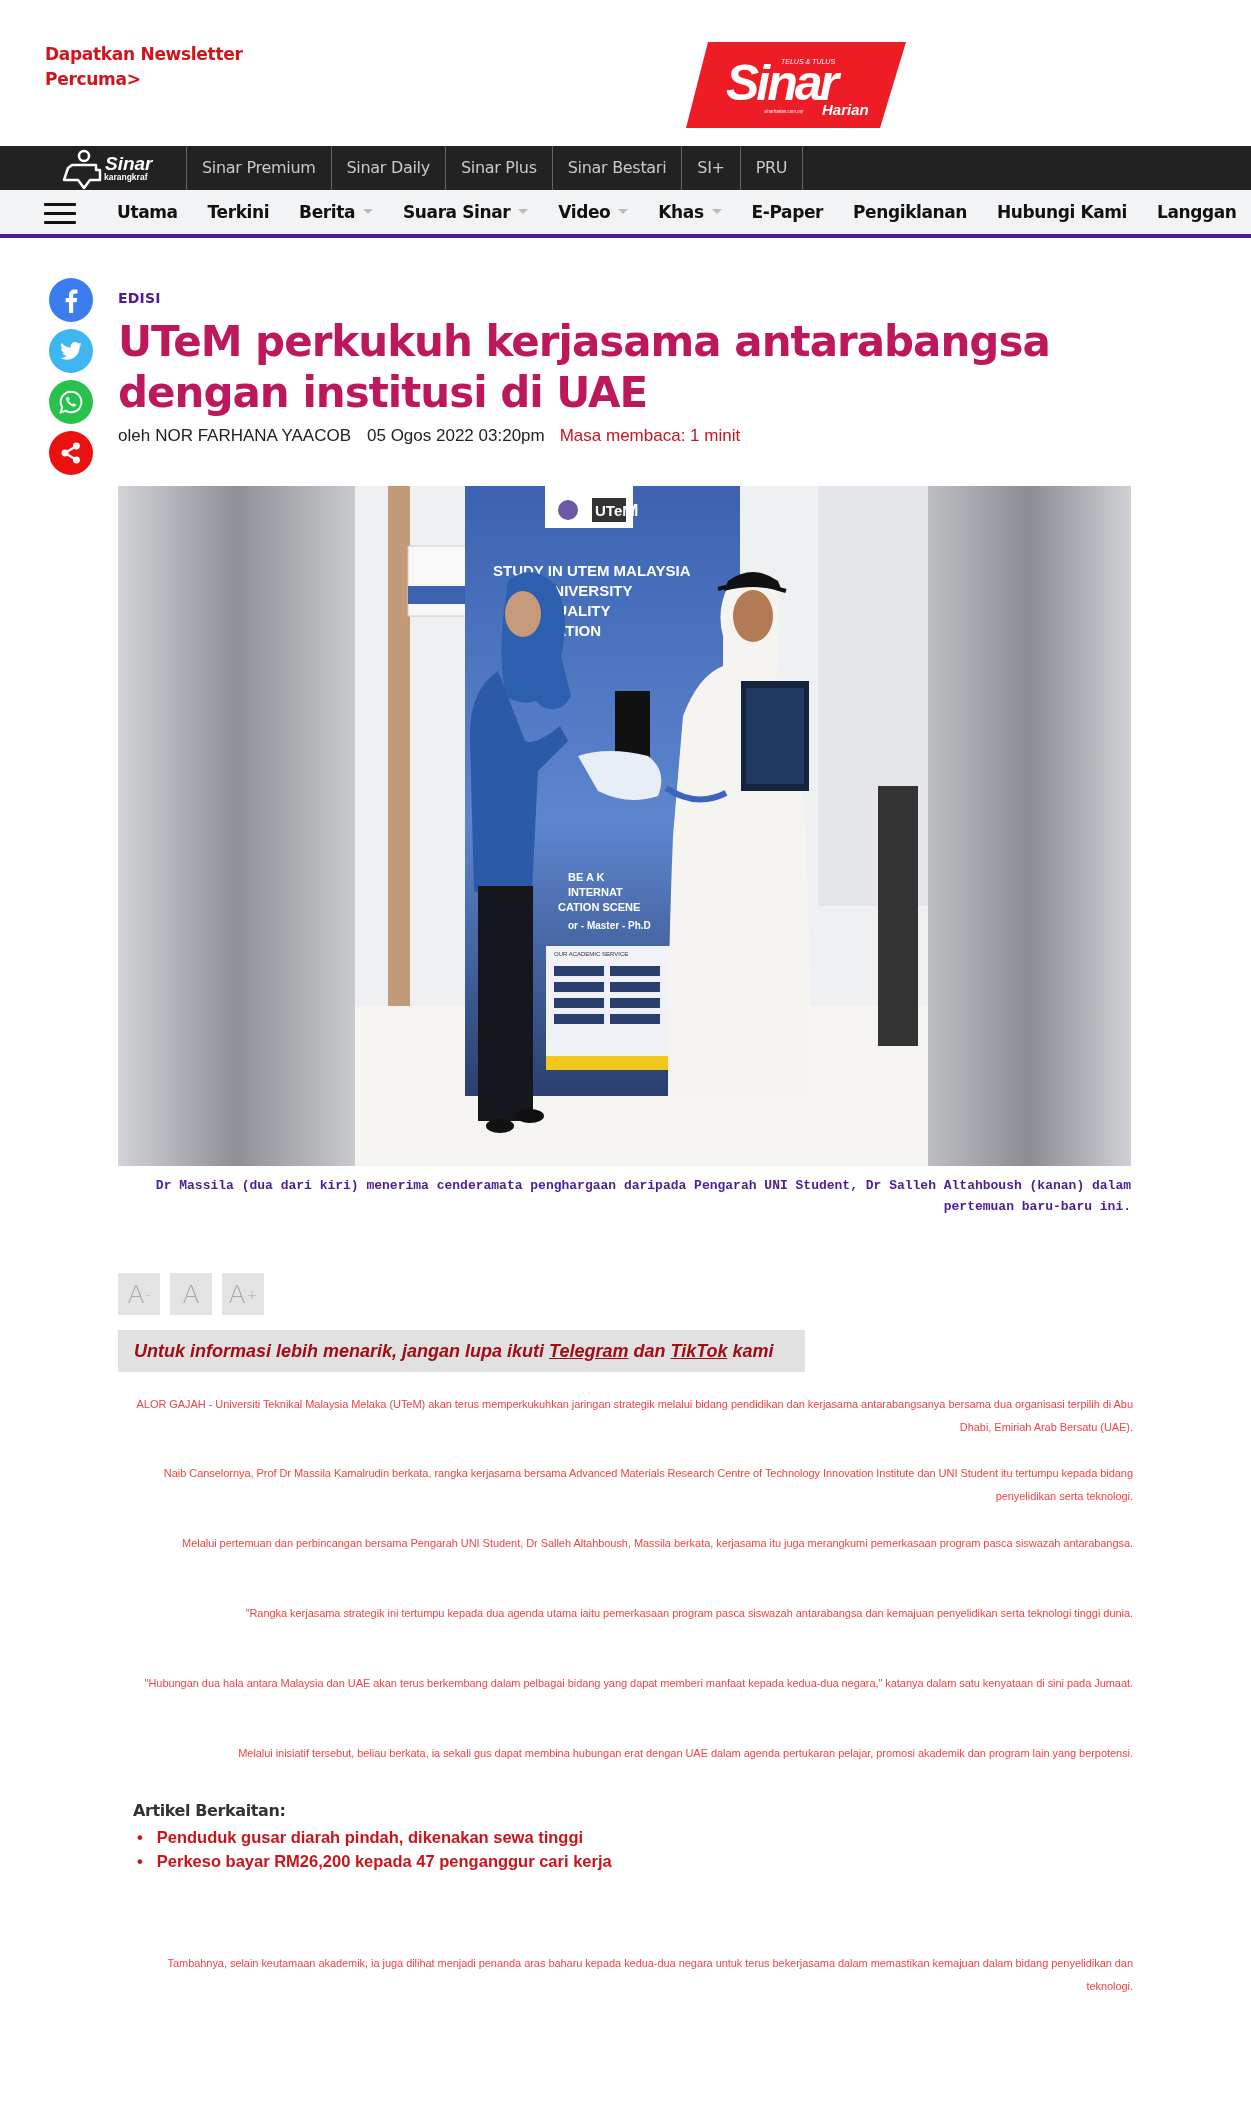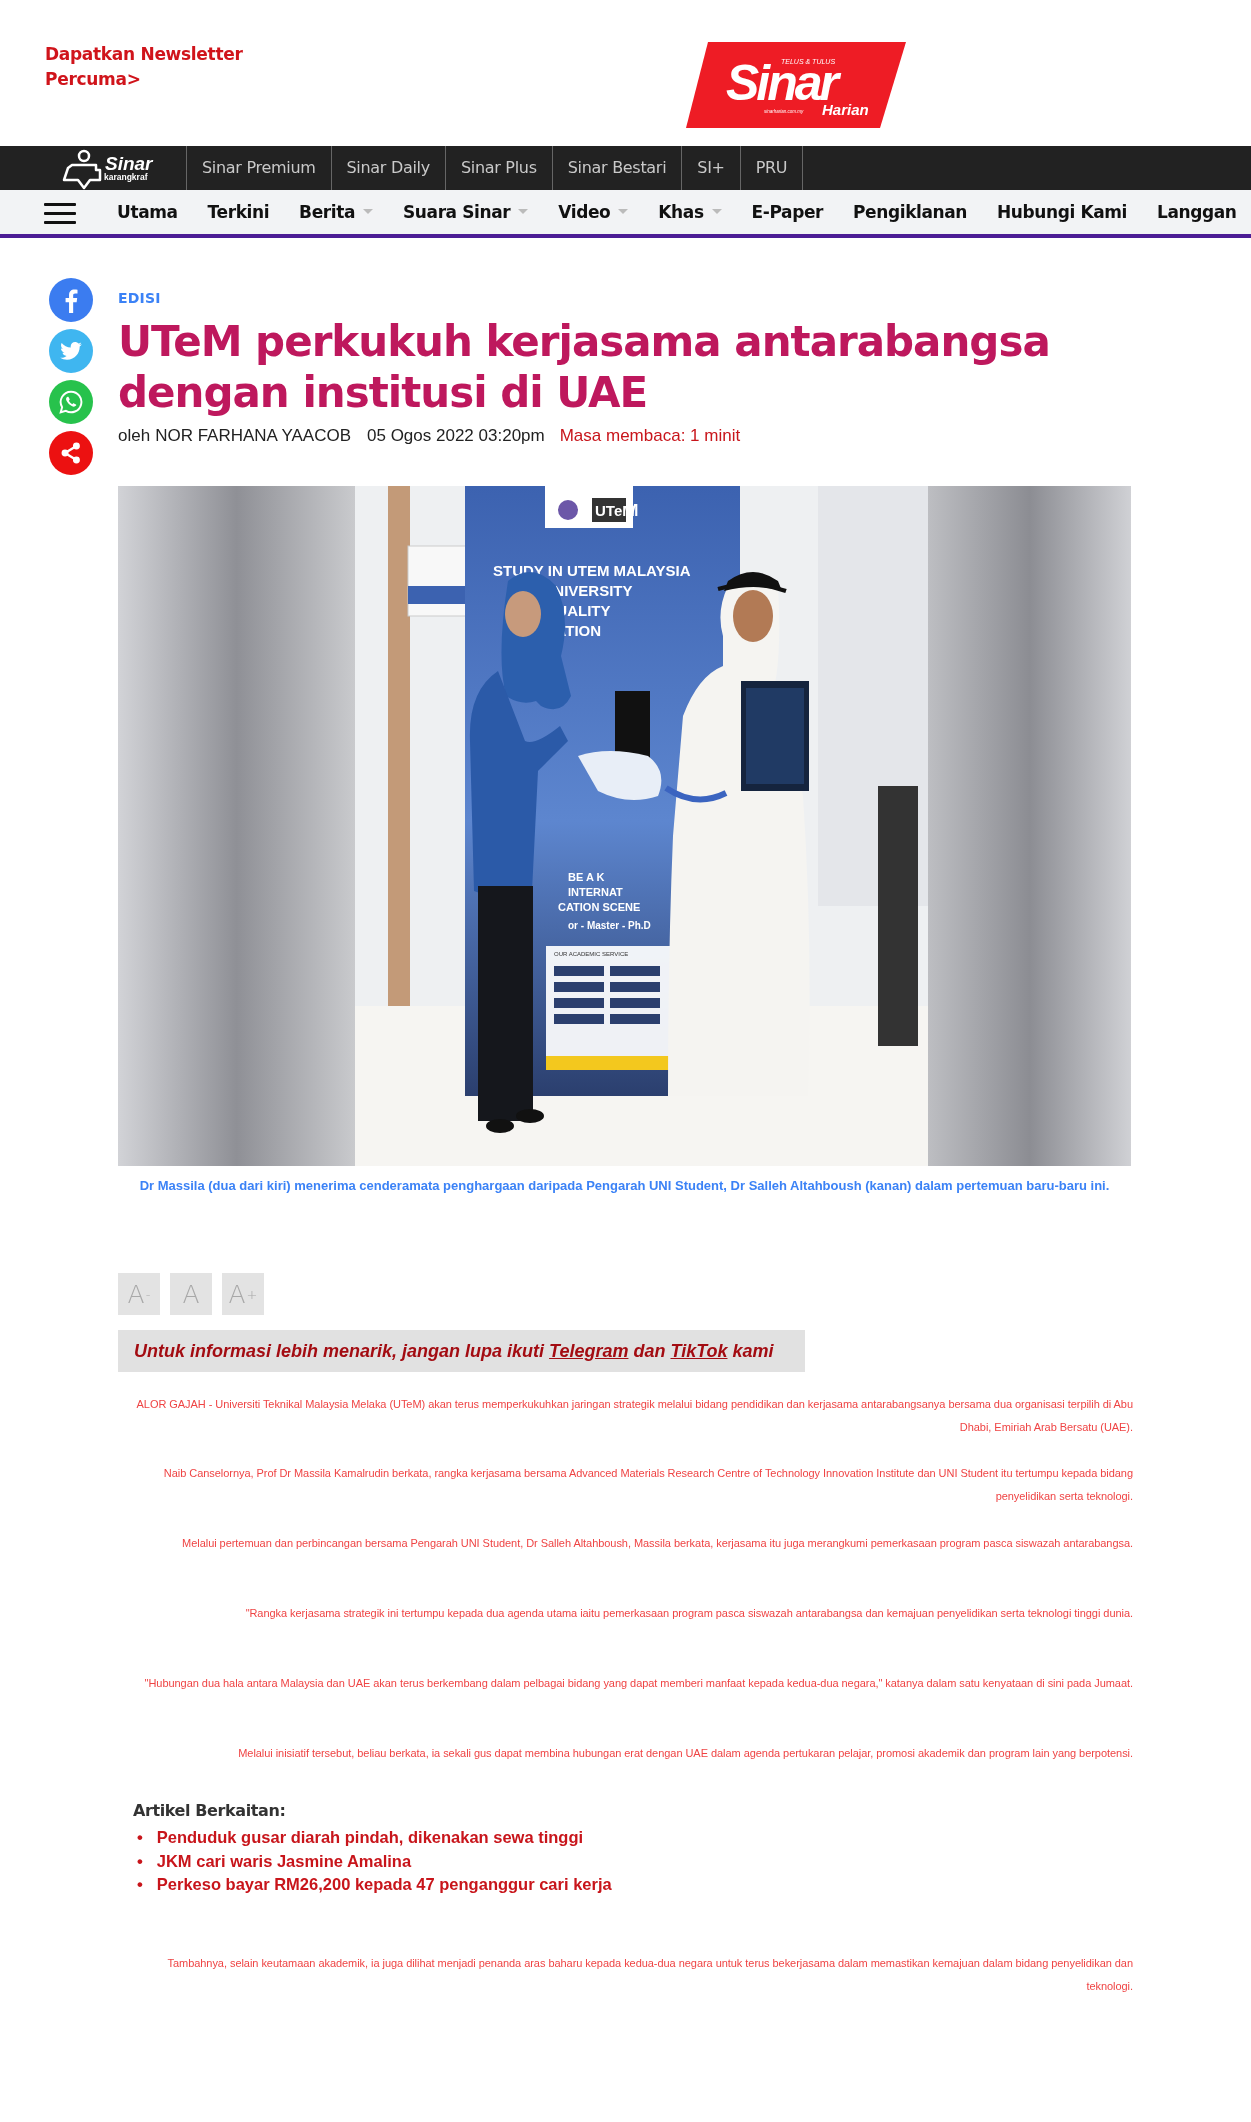--- a/index.html
+++ b/index.html
@@ -26,29 +26,29 @@
   .nav-item { font-family: "DejaVu Sans", sans-serif; font-weight: bold; font-size: 17px; color: #111; margin-right: 30px; white-space: nowrap; text-decoration: none; display: flex; align-items: center; letter-spacing: -0.4px; }
   .nav-item .caret { display: inline-block; width: 0; height: 0; border-left: 5px solid transparent; border-right: 5px solid transparent; border-top: 5px solid #bbb; margin-left: 8px; }
 
   
   .social { position: absolute; left: 49px; top: 278px; width: 44px; }
   .social-btn { width: 44px; height: 44px; border-radius: 50%; display: flex; align-items: center; justify-content: center; margin-bottom: 7px; cursor: pointer; }
   .social-btn svg { width: 26px; height: 26px; }
 
   
   .article { position: absolute; left: 118px; top: 290px; width: 1014px; }
-  .category { font-family: "DejaVu Sans", sans-serif; font-weight: bold; font-size: 14px; color: #3b82f6; letter-spacing: 0.2px; }
+  .category { font-family: "DejaVu Sans", sans-serif; font-weight: bold; font-size: 14px; color: #4c1d95; letter-spacing: 0.2px; }
   .title { margin-top: 10px; font-family: "DejaVu Sans", sans-serif; font-weight: bold; font-size: 42px; line-height: 51px; color: #be185d; letter-spacing: -1px; }
   .meta { margin-top: 8px; font-family: "Liberation Sans", sans-serif; font-size: 17px; color: #222; display: flex; }
   .meta .author-prefix { margin-right: 5px; }
   .meta .date { margin-left: 16px; }
   .meta .read-time { margin-left: 15px; color: #c8151b; }
 
   .photo { position: absolute; left: 118px; top: 486px; width: 1013px; height: 680px; overflow: hidden; background: #d8d8dc; }
-  .caption { position: absolute; left: 118px; top: 1175px; width: 1013px; text-align: center; font-family: Liberation Sans, sans-serif; font-weight: bold; font-size: 13px; line-height: 21px; color: #3b82f6; }
+  .caption { position: absolute; left: 118px; top: 1175px; width: 1013px; text-align: right; font-family: Liberation Mono, monospace; font-weight: bold; font-size: 13px; line-height: 21px; color: #4c1d95; }
 
   .font-tools { position: absolute; left: 118px; top: 1273px; display: flex; }
   .font-btn { width: 42px; height: 42px; background: #e3e3e3; color: #a8a8a8; font-family: "DejaVu Sans", sans-serif; font-size: 25px; font-weight: 200; display: flex; align-items: center; justify-content: center; margin-right: 10px; cursor: pointer; }
   .font-btn .suffix { font-size: 13px; margin-left: 1px; }
 
   .follow-banner { position: absolute; left: 118px; top: 1330px; width: 687px; height: 42px; background: #e1e1e1; display: flex; align-items: center; padding-left: 16px; font-family: "Liberation Sans", sans-serif; font-style: italic; font-weight: bold; font-size: 18px; color: #a30c12; white-space: nowrap; }
   .follow-banner a { color: #a30c12; text-decoration: underline; margin: 0 5px; }
 
   .body-text { position: absolute; left: 118px; width: 1015px; font-family: "Liberation Sans", sans-serif; font-size: 11px; line-height: 23px; color: #ef4444; letter-spacing: -0.05px; text-align: right; }
 
@@ -281,21 +281,18 @@
 <p class="body-text" style="top:1672px">"Hubungan dua hala antara Malaysia dan UAE akan terus berkembang dalam pelbagai bidang yang dapat memberi manfaat kepada kedua-dua negara," katanya dalam satu kenyataan di sini pada Jumaat.</p>
 <p class="body-text" style="top:1742px">Melalui inisiatif tersebut, beliau berkata, ia sekali gus dapat membina hubungan erat dengan UAE dalam agenda pertukaran pelajar, promosi akademik dan program lain yang berpotensi.</p>
 
 <div class="related">
   <div class="related-title">Artikel Berkaitan:</div>
   <ul class="related-list">
     <li>
         <a>Penduduk gusar diarah pindah, dikenakan sewa tinggi</a>
       </li>
     <li>
-        <a>JKM cari waris Jasmine Amalina</a>
-      </li>
-    <li>
         <a>Perkeso bayar RM26,200 kepada 47 penganggur cari kerja</a>
       </li>
   </ul>
 </div>
 
 <p class="body-text" style="top:1952px">Tambahnya, selain keutamaan akademik, ia juga dilihat menjadi penanda aras baharu kepada kedua-dua negara untuk terus bekerjasama dalam memastikan kemajuan dalam bidang penyelidikan dan teknologi.</p>
 
 </body></html>

